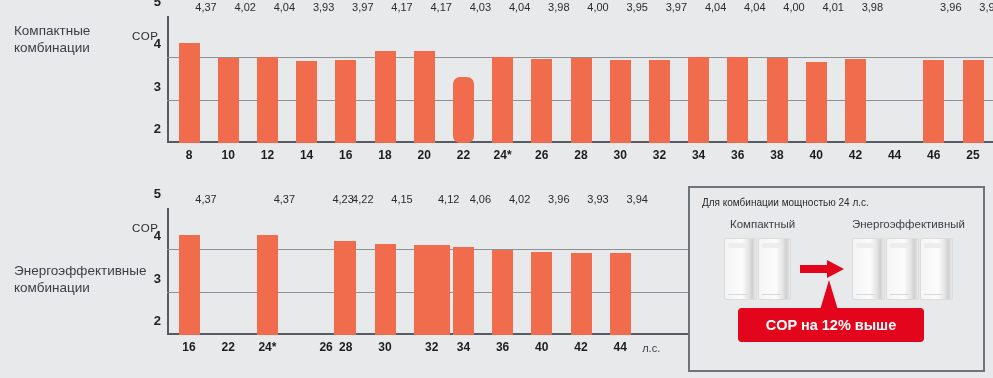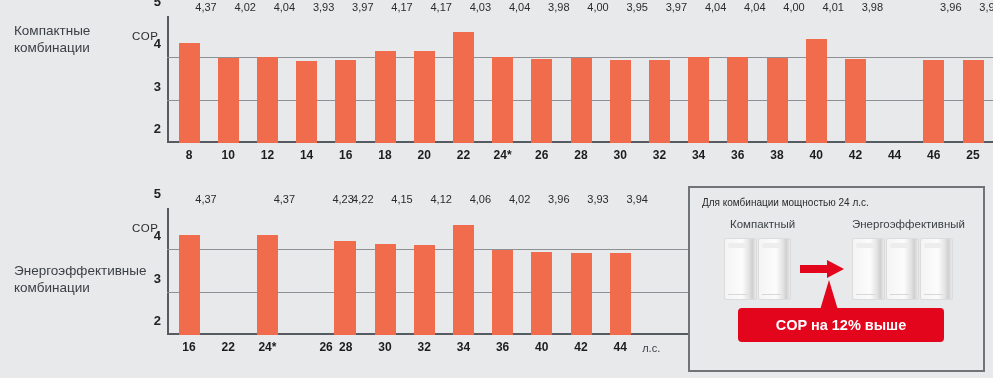--- a/index.html
+++ b/index.html
@@ -134,21 +134,21 @@
     background:#d8d8d8;
   }
 
   #arrow-right{
     position:absolute;left:110px;top:72px;
     width:44px;height:18px;
   }
   #badge{
     position:absolute;
     left:48px;top:120px;
-    width:206px;height:34px;
+    width:186px;height:34px;
     background:#e3051b;
     border-radius:4px;
     display:flex;align-items:center;justify-content:center;
     color:#fff;font-size:14.5px;font-weight:bold;
     white-space:nowrap;
   }
   #badge-pointer{
     position:absolute;
     left:130px;top:92px;
     width:0;height:0;
@@ -216,21 +216,21 @@
             </div>
             <div class="xtick">18</div>
           </div>
           <div class="bar-slot" style="left: 246.7px; width: 21px;">
             <div class="bar" style="height: 91.8633px; background: rgb(240, 108, 77);">
               <div class="bar-value">4,17</div>
             </div>
             <div class="xtick">20</div>
           </div>
           <div class="bar-slot" style="left: 285.9px; width: 21px;">
-            <div class="bar" style="height: 111px; background: rgb(240, 108, 77);">
+            <div class="bar" style="height: 66px; background: rgb(240, 108, 77); border-radius: 7px;">
               <div class="bar-value">4,03</div>
             </div>
             <div class="xtick">22</div>
           </div>
           <div class="bar-slot" style="left: 325.1px; width: 21px;">
             <div class="bar" style="height: 86.36px; background: rgb(240, 108, 77);">
               <div class="bar-value">4,04</div>
             </div>
             <div class="xtick">24*</div>
           </div>
@@ -270,21 +270,21 @@
             </div>
             <div class="xtick">36</div>
           </div>
           <div class="bar-slot" style="left: 599.5px; width: 21px;">
             <div class="bar" style="height: 84.6667px; background: rgb(240, 108, 77);">
               <div class="bar-value">4,00</div>
             </div>
             <div class="xtick">38</div>
           </div>
           <div class="bar-slot" style="left: 638.7px; width: 21px;">
-            <div class="bar" style="height: 104px; background: rgb(240, 108, 77);">
+            <div class="bar" style="height: 81px; background: rgb(240, 108, 77);">
               <div class="bar-value">4,01</div>
             </div>
             <div class="xtick">40</div>
           </div>
           <div class="bar-slot" style="left: 677.9px; width: 21px;">
             <div class="bar" style="height: 83.82px; background: rgb(240, 108, 77);">
               <div class="bar-value">3,98</div>
             </div>
             <div class="xtick">42</div>
           </div>
@@ -355,28 +355,28 @@
               <div class="bar-value">4,22</div>
             </div>
             <div class="xtick">28</div>
           </div>
           <div class="bar-slot" style="left: 207.5px; width: 21px;">
             <div class="bar" style="height: 91.0167px; background: rgb(240, 108, 77);">
               <div class="bar-value">4,15</div>
             </div>
             <div class="xtick">30</div>
           </div>
-          <div class="bar-slot" style="left: 246.7px; width: 21px;">
+          <div class="bar-slot" style="left: 246.7px; width: 36px;">
             <div class="bar" style="height: 89.7467px; background: rgb(240, 108, 77);">
               <div class="bar-value">4,12</div>
             </div>
             <div class="xtick">32</div>
           </div>
           <div class="bar-slot" style="left: 285.9px; width: 21px;">
-            <div class="bar" style="height: 110px; background: rgb(240, 108, 77);">
+            <div class="bar" style="height: 88px; background: rgb(240, 108, 77);">
               <div class="bar-value">4,06</div>
             </div>
             <div class="xtick">34</div>
           </div>
           <div class="bar-slot" style="left: 325.1px; width: 21px;">
             <div class="bar" style="height: 85.5133px; background: rgb(240, 108, 77);">
               <div class="bar-value">4,02</div>
             </div>
             <div class="xtick">36</div>
           </div>

